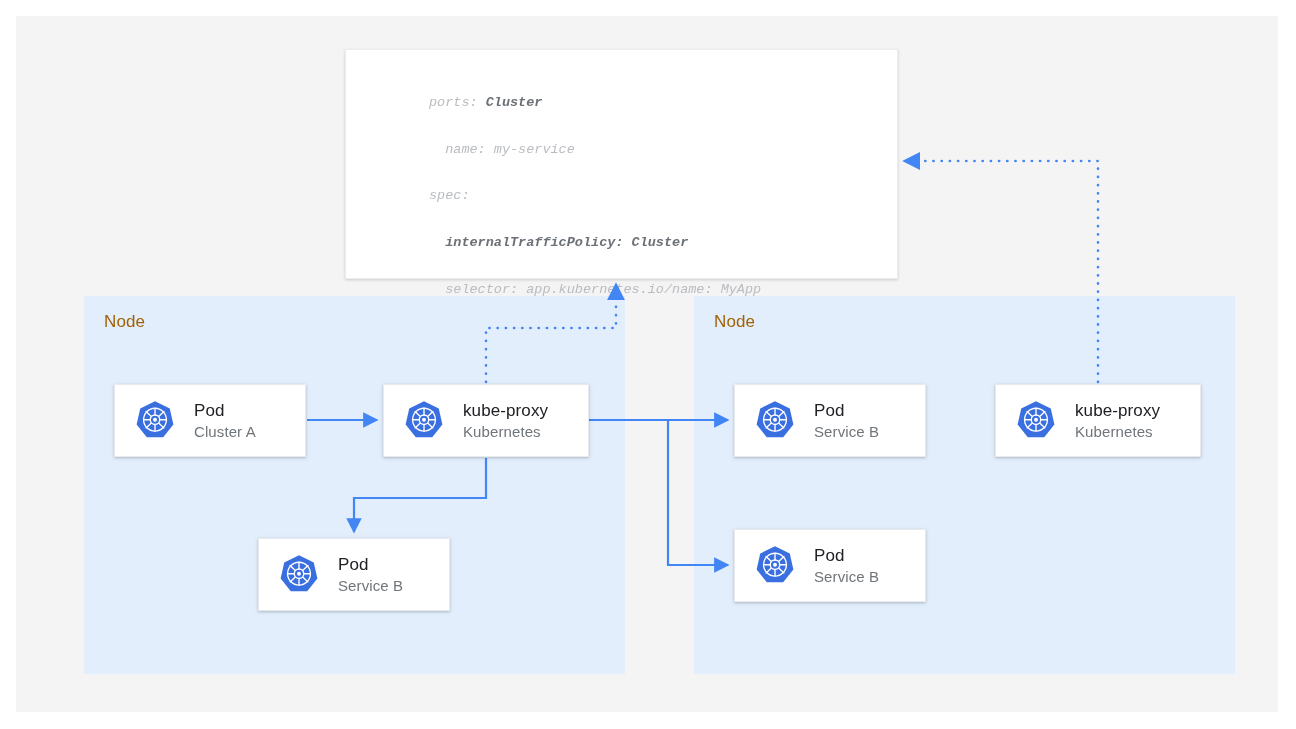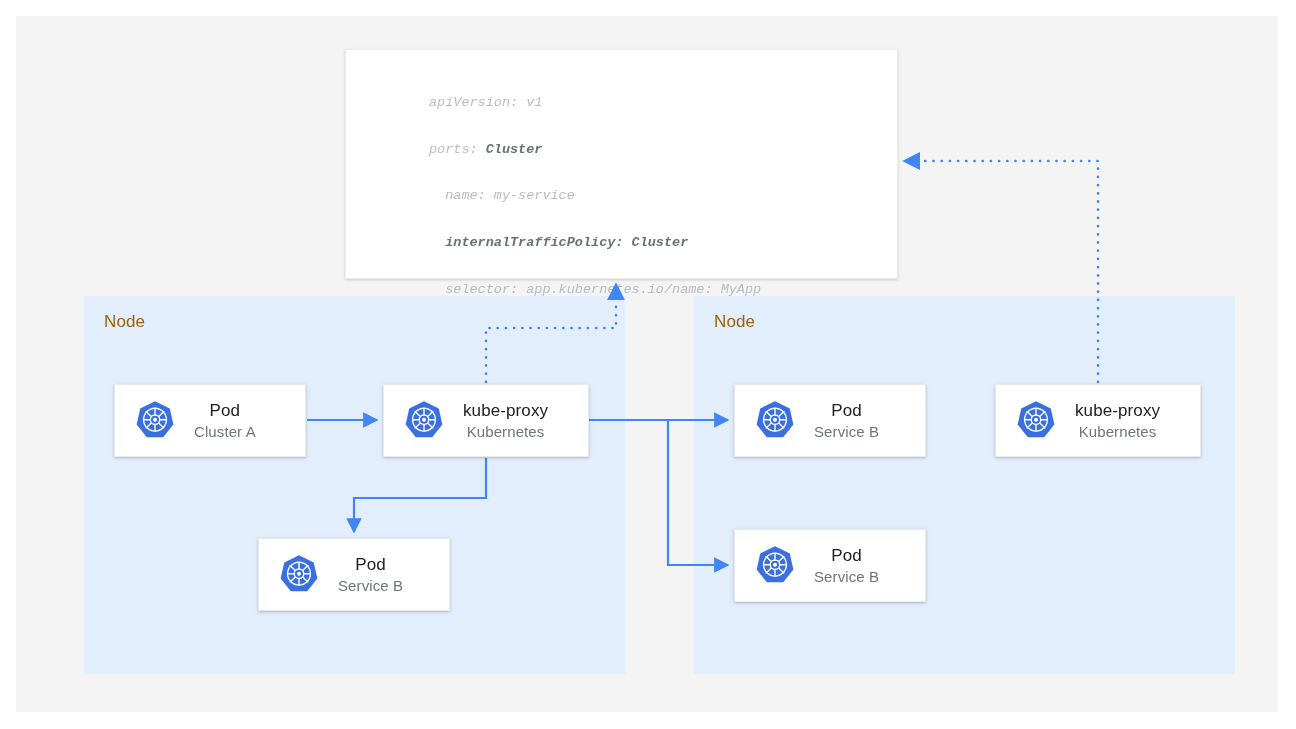--- a/index.html
+++ b/index.html
@@ -82,21 +82,20 @@
 
   
   .entity {
     position: absolute;
     background: #ffffff;
     border: 1px solid #e8eaed;
     box-sizing: border-box;
     box-shadow: 0 1px 2px rgba(60,64,67,0.22), 0 1px 5px rgba(60,64,67,0.10);
     display: flex;
     align-items: center;
-    text-align: center;
   }
   .entity .k8s-logo {
     flex: 0 0 auto;
     margin-left: 19px;
     width: 42px;
     height: 42px;
   }
   .entity .entity-text {
     margin-left: 18px;
     display: flex;
@@ -137,23 +136,23 @@
 </style>
 </head>
 <body>
 
 <div id="stage">
 
   <div class="canvas">
 
     <div class="yaml-card">
       <div class="yaml-body">
-<div class="yaml-line">apiVersion: v1</div>
 <div class="yaml-line"><span>ports: </span><span class="em-seg">Cluster</span></div>
 <div class="yaml-line">  name: my-service</div>
+<div class="yaml-line">spec:</div>
 <div class="yaml-line em">  internalTrafficPolicy: Cluster</div>
 <div class="yaml-line">  selector: app.kubernetes.io/name: MyApp</div>
 <div class="yaml-line">  ports:</div>
 <div class="yaml-line">  - protocol: TCP</div>
 <div class="yaml-line">    port: 80</div>
 <div class="yaml-line">    targetPort: 9376</div>
       </div>
     </div>
 
     <div class="node-panel" id="node-left">

